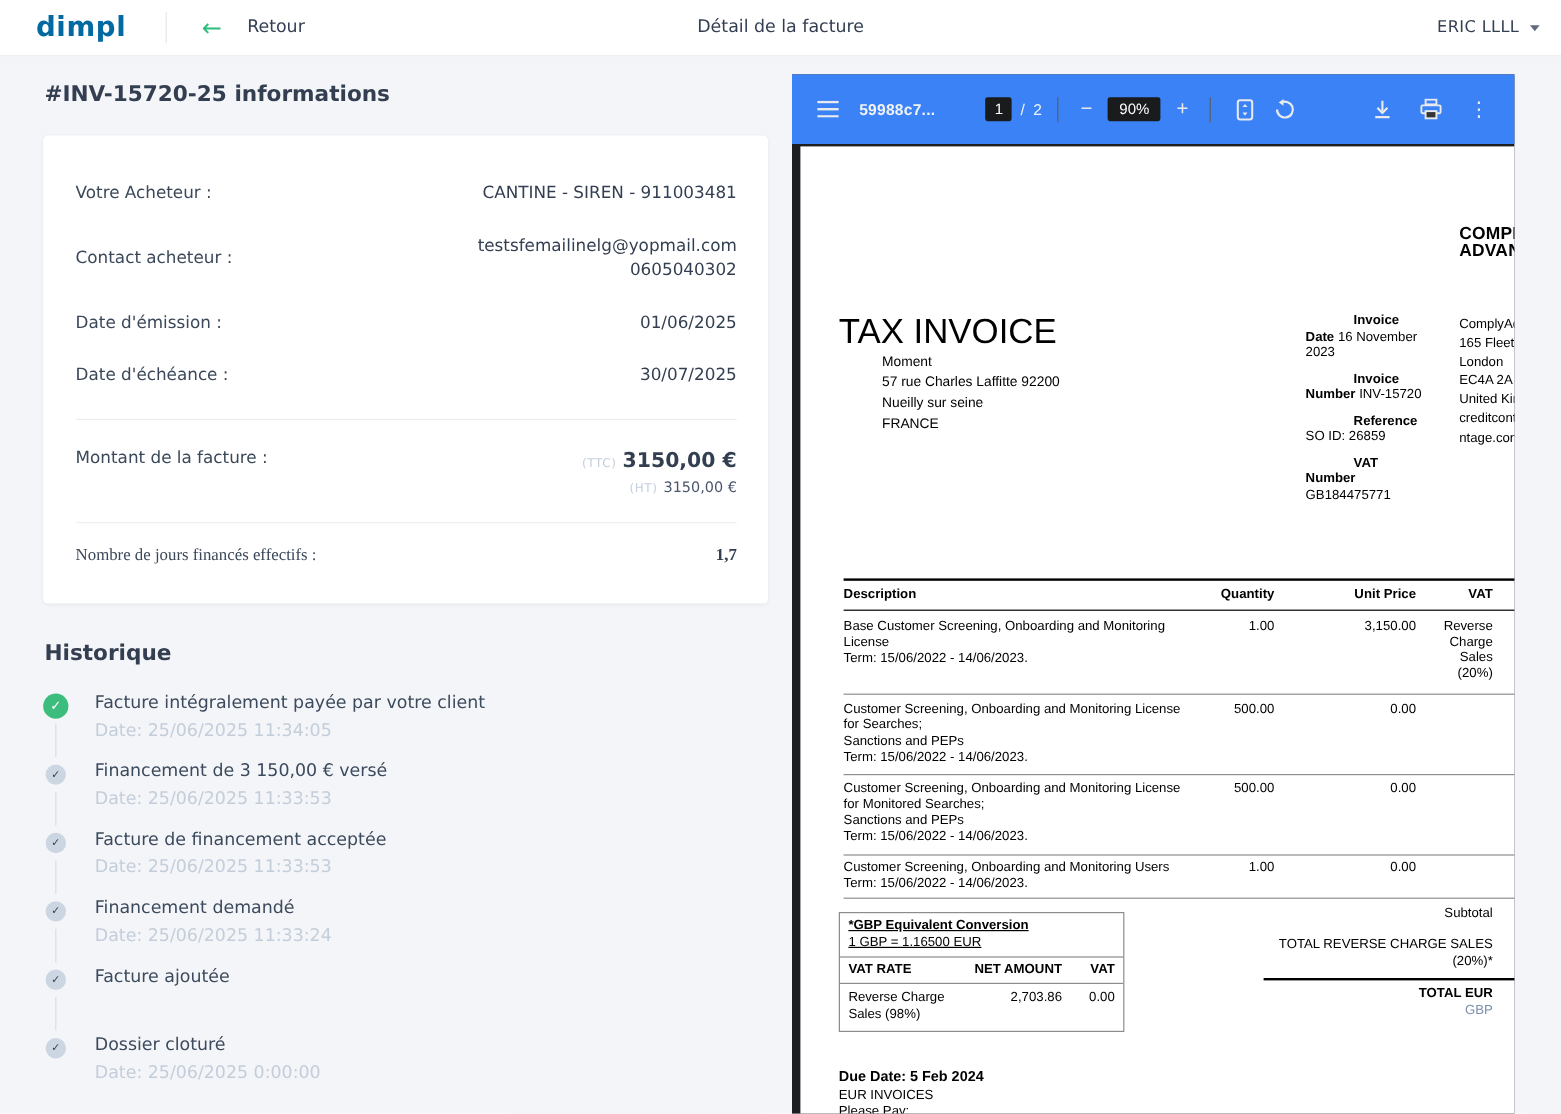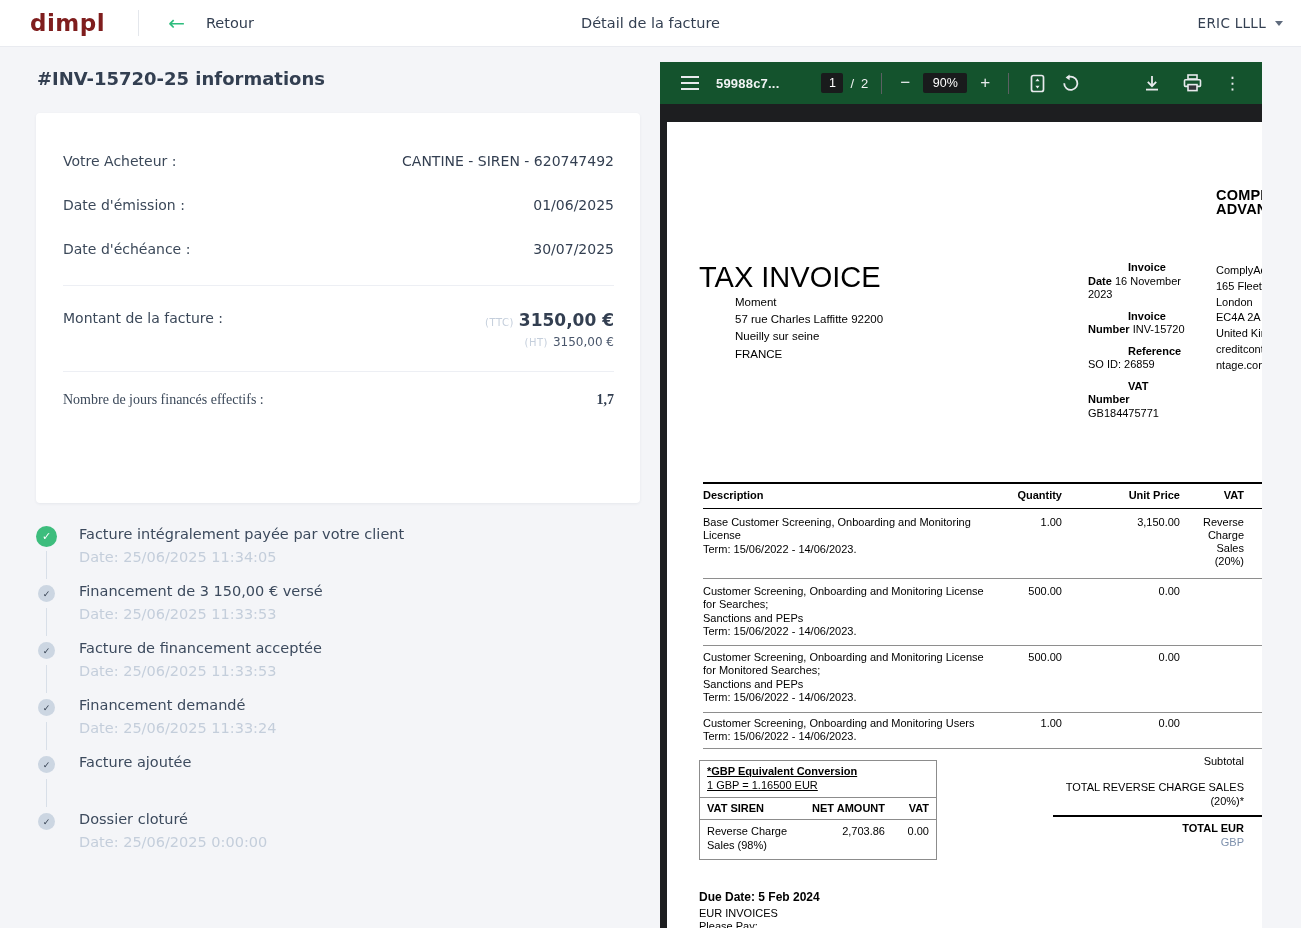--- a/index.html
+++ b/index.html
@@ -9,21 +9,21 @@
     background:#f4f5f8;
     font-family:"DejaVu Sans", sans-serif;
     color:#333f51;
   }
   
   .navbar{
     position:absolute; top:0; left:0; right:0; height:47px;
     background:#fff; border-bottom:1px solid #e9ebf0;
     display:flex; align-items:center; padding:0 18px 0 30px; z-index:5;
   }
-  .logo{ font-size:23px; font-weight:600; color:#7f1d1d; letter-spacing:.5px; }
+  .logo{ font-size:23px; font-weight:600; color:#0369a1; letter-spacing:.5px; }
   .nav-div{ width:1px; height:26px; background:#e4e7ec; margin-left:33px; }
   .back-btn{ display:flex; align-items:center; margin-left:29px; cursor:pointer; }
   .back-arrow{ color:#2ebd7e; font-size:20px; line-height:1; }
   .back-label{ margin-left:21px; font-size:14.5px; color:#333f51; }
   .nav-title{ position:absolute; left:50%; transform:translateX(-50%); font-size:14.5px; color:#333f51; }
   .user-menu{ margin-left:auto; display:flex; align-items:center; gap:9px; cursor:pointer; }
   .user-name{ font-size:13.5px; color:#333f51; letter-spacing:.3px; }
   .caret{ width:0; height:0; border-left:4px solid transparent; border-right:4px solid transparent; border-top:5px solid #5f6b7d; }
 
   
@@ -55,21 +55,21 @@
   }
   .tl-icon{ position:absolute; display:flex; align-items:center; justify-content:center; border-radius:50%; }
   .tl-icon.big{ left:0; top:1px; width:21px; height:21px; background:#3dbd7d; color:#fff; font-size:11px; }
   .tl-icon.small{ left:2px; top:3px; width:17px; height:17px; background:#ccd6e2; color:#2f3b4c; font-size:9px; }
   .tl-title{ font-size:14.5px; color:#3c4a5d; line-height:19px; }
   .tl-date{ font-size:14.5px; color:#c4cedb; margin-top:4px; line-height:19px; }
 
   
   .pdf{ position:absolute; left:660px; top:62px; width:602px; height:866px; background:#1d1e20; }
   .pdf-toolbar{
-    height:42px; background:#14532d; display:flex; align-items:center;
+    height:58px; background:#3b82f6; display:flex; align-items:center;
     padding:0 21px; color:#f1f3f4; font-family:"Liberation Sans", sans-serif;
   }
   .tb-btn{ display:flex; align-items:center; justify-content:center; cursor:pointer; }
   .tb-filename{ margin-left:17px; font-size:13px; font-weight:bold; letter-spacing:.2px; }
   .page-group{ margin-left:42px; display:flex; align-items:center; gap:7px; font-size:13px; }
   .tb-box{ min-width:22px; height:20px; padding:0 4px; background:#191b1c; color:#fff;
     display:flex; align-items:center; justify-content:center; font-size:12.5px; border-radius:2px; }
   .tb-sep{ width:1px; height:21px; background:#5c6063; margin:0 13px; }
   .glyph-btn{ font-size:17px; color:#e8eaed; width:20px; text-align:center; cursor:pointer; }
   .zoom-box{ width:44px; margin:0 8px; }
@@ -141,21 +141,28 @@
     <span class="caret"></span>
   </div>
 </div>
 
 <div class="left-col">
   <div class="panel-heading">#INV-15720-25 informations</div>
 
   <div class="card">
     <div class="f-row">
       <div class="f-label">Votre Acheteur :</div>
-      <div class="f-value">CANTINE - SIREN - 620747492</div>
+      <div class="f-value">CANTINE - SIREN - 911003481</div>
+    </div>
+    <div class="f-row">
+      <div class="f-label">Contact acheteur :</div>
+      <div class="f-value">
+        <div>testsfemailinelg@yopmail.com</div>
+        <div>0605040302</div>
+      </div>
     </div>
     <div class="f-row">
       <div class="f-label">Date d'émission :</div>
       <div class="f-value">01/06/2025</div>
     </div>
     <div class="f-row" style="margin-bottom:0">
       <div class="f-label">Date d'échéance :</div>
       <div class="f-value">30/07/2025</div>
     </div>
 
@@ -174,20 +181,21 @@
     </div>
 
     <hr class="hr" style="margin-top:22px">
 
     <div class="days-row">
       <div class="f-label">Nombre de jours financés effectifs :</div>
       <div class="days-val">1,7</div>
     </div>
   </div>
 
+  <div class="history-heading">Historique</div>
 
   <div class="timeline">
     <div class="tl-item">
       <span class="tl-icon big">✓</span>
       <div class="tl-title">Facture intégralement payée par votre client</div>
       <div class="tl-date">Date: 25/06/2025 11:34:05</div>
     </div>
     <div class="tl-item">
       <span class="tl-icon small">✓</span>
       <div class="tl-title">Financement de 3 150,00 € versé</div>
@@ -368,21 +376,21 @@
       <div class="pg total-rule"></div>
       <div class="pg total-eur">TOTAL EUR</div>
       <div class="pg gbp-line">GBP</div>
 
       <div class="pg conv-box">
         <div class="cb-head">
           <b>*GBP Equivalent Conversion</b>
           <div>1 GBP = 1.16500 EUR</div>
         </div>
         <div class="cb-cols">
-          <div class="cb-c1">VAT SIREN</div>
+          <div class="cb-c1">VAT RATE</div>
           <div class="cb-c2">NET AMOUNT</div>
           <div class="cb-c3">VAT</div>
         </div>
         <div class="cb-row">
           <div class="cb-c1">Reverse Charge Sales (98%)</div>
           <div class="cb-c2">2,703.86</div>
           <div class="cb-c3">0.00</div>
         </div>
       </div>
 

